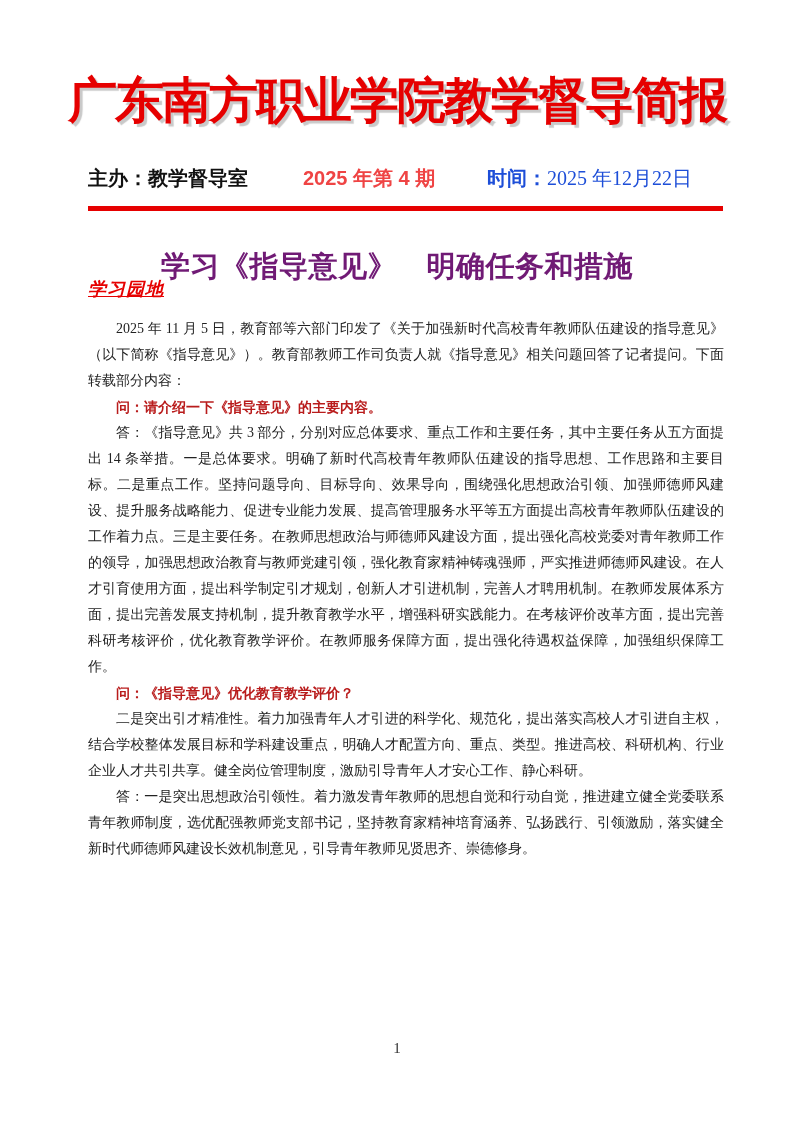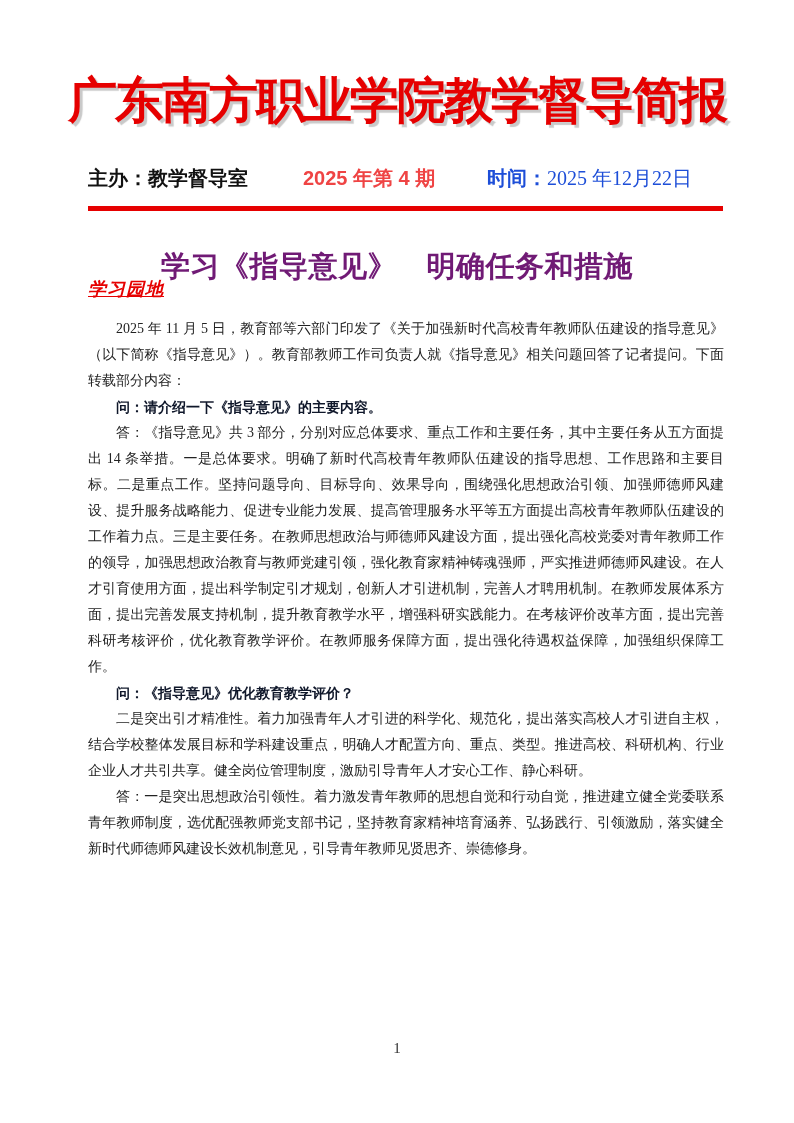--- a/index.html
+++ b/index.html
@@ -79,21 +79,21 @@
   .body-text{
     position:absolute;top:316px;left:88px;width:636px;
     font-size:14px;
     line-height:26px;
     text-align:justify;
     color:var(--body-text);
   }
   .body-text p{margin:0;text-indent:2em;}
   .body-text p.q{
     font-family:"Liberation Sans","DejaVu Sans",sans-serif;
-    font-weight:bold;color:#0f172a;
+    font-weight:bold;color:#b91c1c;
   }
   .page-number{
     position:absolute;top:1040px;left:0;right:0;
     text-align:center;
     font-size:15px;color:#333;
     font-family:"Liberation Serif","DejaVu Serif",serif;
   }
 </style>
 </head>
 <body>

